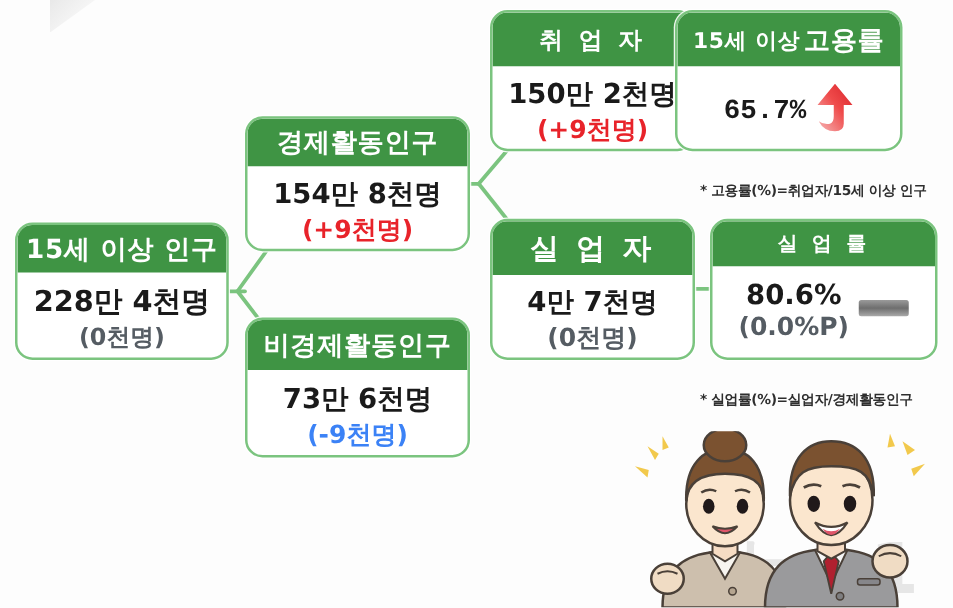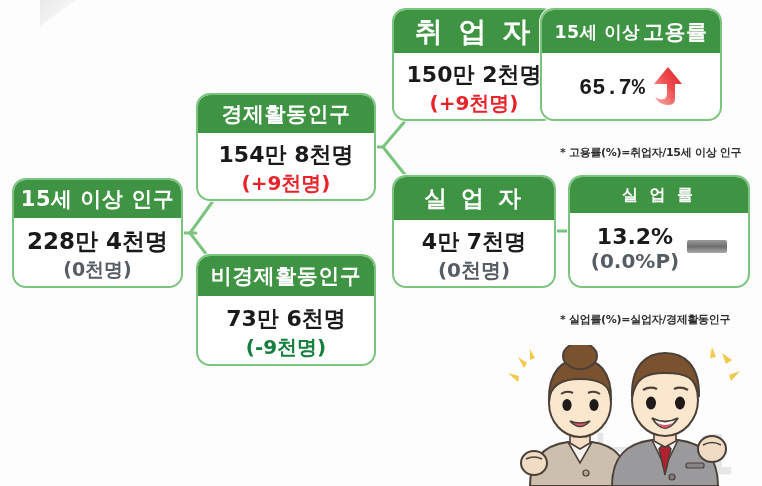--- a/index.html
+++ b/index.html
@@ -38,21 +38,21 @@
   .node .body{
     display:flex;flex-direction:column;
     align-items:center;justify-content:center;
     padding-top:2px;
   }
   .val{
     color:#1a1a1a;font-weight:bold;white-space:nowrap;
   }
   .delta{white-space:nowrap;font-weight:bold;}
   .delta.up{color:#e8232a;}
-  .delta.down{color:#15803d;}
+  .delta.down{color:#3b82f6;}
   .delta.flat{color:#555c63;font-weight:bold;}
 
   
   #n-pop{left:12px;top:178px;width:171px;height:110px;}
   #n-pop .hdr{height:38px;font-size:21px;}
   #n-pop .body{height:68px;}
   #n-pop .val{font-size:23px;}
   #n-pop .delta{font-size:19px;}
 
   #n-eap{left:196px;top:93px;width:180px;height:108px;}
@@ -61,21 +61,21 @@
   #n-eap .val{font-size:22px;}
   #n-eap .delta{font-size:20px;}
 
   #n-neap{left:196px;top:254px;width:180px;height:112px;}
   #n-neap .hdr{height:40px;font-size:21px;}
   #n-neap .body{height:68px;}
   #n-neap .val{font-size:22px;}
   #n-neap .delta{font-size:20px;}
 
   #n-emp{left:392px;top:8px;width:164px;height:113px;}
-  #n-emp .hdr{height:43px;font-size:28px;letter-spacing:3px;}
+  #n-emp .hdr{height:43px;font-size:19px;letter-spacing:3px;}
   #n-emp .body{height:66px;}
   #n-emp .val{font-size:22px;}
   #n-emp .delta{font-size:20px;}
 
   #n-unemp{left:392px;top:175px;width:164px;height:113px;}
   #n-unemp .hdr{height:43px;font-size:23px;letter-spacing:3px;}
   #n-unemp .body{height:66px;}
   #n-unemp .val{font-size:22px;}
   #n-unemp .delta{font-size:20px;}
 
@@ -220,21 +220,21 @@
         </span>
       </div>
     </div>
   </div>
 
   <div class="node" id="n-unemprate">
     <div class="hdr">실 업 률</div>
     <div class="body">
       <div class="raterow">
         <div style="display:flex;flex-direction:column;align-items:center;">
-          <div class="val">13.2%</div>
+          <div class="val">80.6%</div>
           <div class="delta flat">(0.0%P)</div>
         </div>
         <span class="flatbar"></span>
       </div>
     </div>
   </div>
 
   <div class="note" id="note-emp">* 고용률(%)=취업자/15세 이상 인구</div>
   <div class="note" id="note-unemp">* 실업률(%)=실업자/경제활동인구</div>
 

